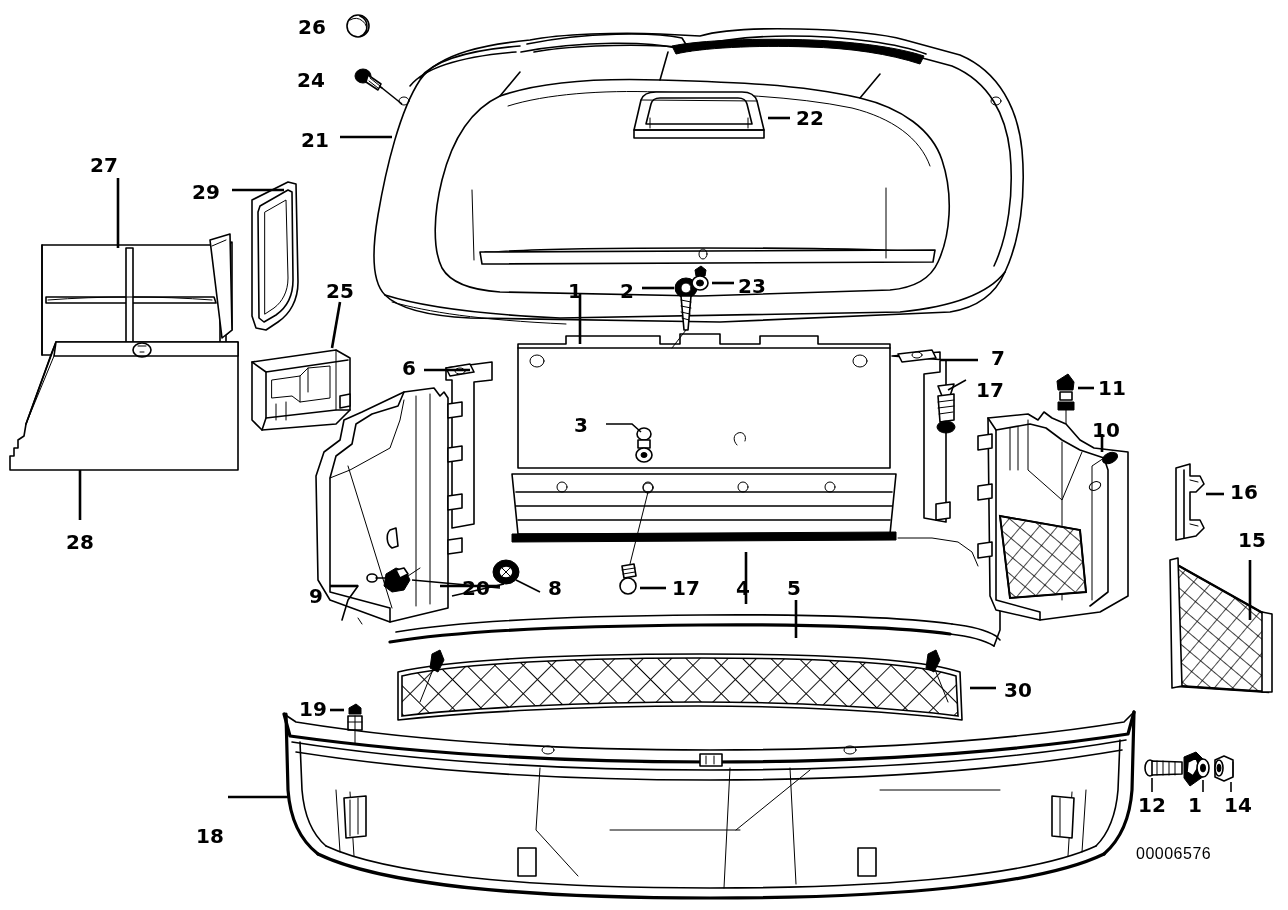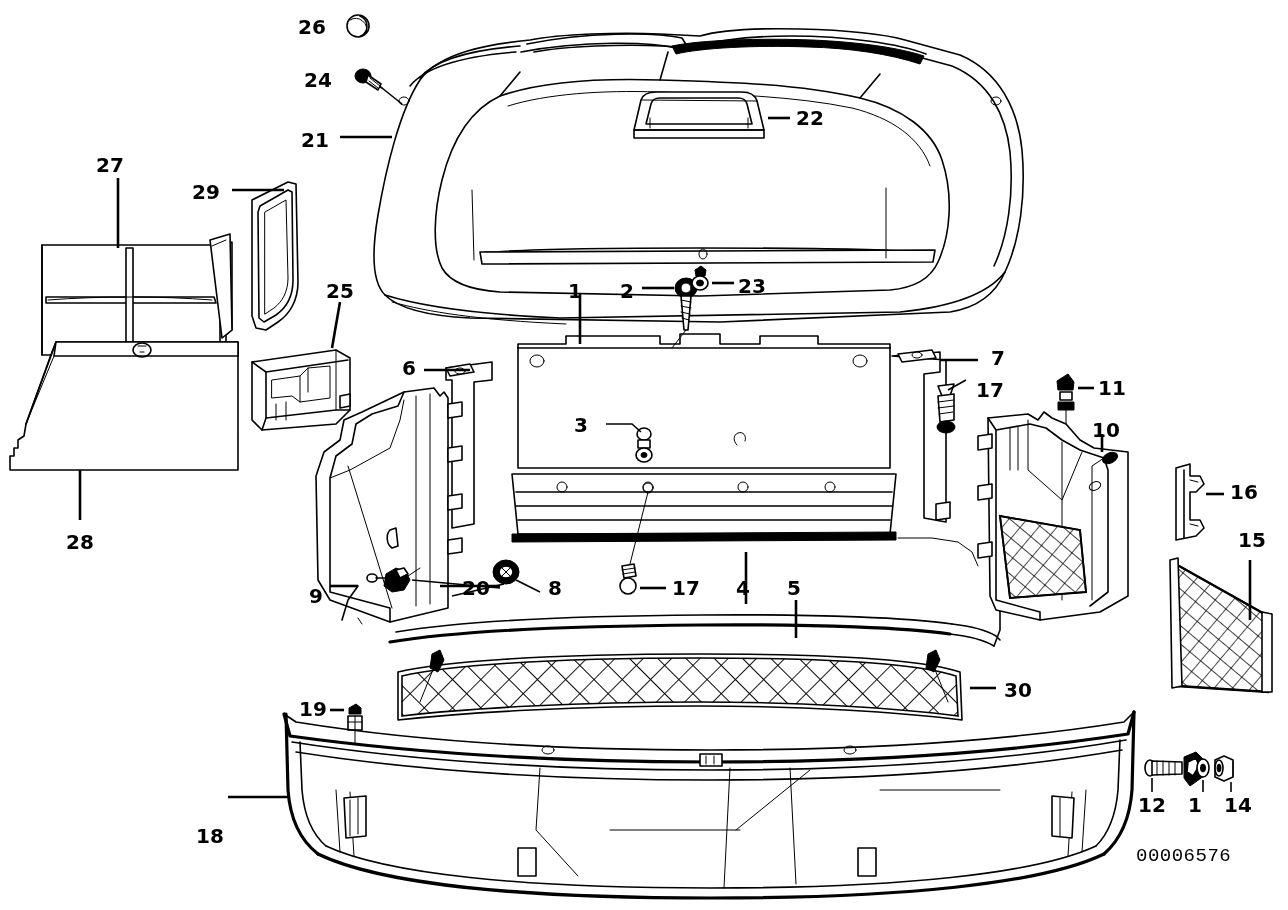--- a/index.html
+++ b/index.html
@@ -29,22 +29,22 @@
     font-family: "DejaVu Sans", sans-serif;
     font-weight: bold;
     font-size: 20px;
     color: #000000;
     line-height: 1;
     white-space: nowrap;
     user-select: none;
   }
   .diagram-id {
     position: absolute;
-    font-family: Liberation Mono, monospace;
-    font-size: 19px;
+    font-family: Liberation Sans, sans-serif;
+    font-size: 16px;
     letter-spacing: 0.5px;
     color: #000000;
     white-space: nowrap;
   }
   
   .ln   { fill: none; stroke: #000; stroke-width: 1.6; stroke-linejoin: round; stroke-linecap: round; }
   .ln-t { fill: none; stroke: #000; stroke-width: 1.0; stroke-linejoin: round; stroke-linecap: round; }
   .ln-h { fill: none; stroke: #000; stroke-width: 3.2; stroke-linejoin: round; stroke-linecap: round; }
   .fillw{ fill: #ffffff; stroke: #000; stroke-width: 1.6; stroke-linejoin: round; stroke-linecap: round; }
   .fillw-t{ fill: #ffffff; stroke: #000; stroke-width: 1.0; stroke-linejoin: round; stroke-linecap: round; }
@@ -466,23 +466,23 @@
   <div class="callout-label" style="left:1238px; top:530px;">15</div>
   <div class="callout-label" style="left:1230px; top:482px;">16</div>
   <div class="callout-label" style="left:976px; top:380px;">17</div>
   <div class="callout-label" style="left:672px; top:578px;">17</div>
   <div class="callout-label" style="left:196px; top:790px;margin-top:36px;">18</div>
   <div class="callout-label" style="left:299px; top:699px;">19</div>
   <div class="callout-label" style="left:462px; top:578px;">20</div>
   <div class="callout-label" style="left:301px; top:130px;">21</div>
   <div class="callout-label" style="left:796px; top:108px;">22</div>
   <div class="callout-label" style="left:738px; top:276px;">23</div>
-  <div class="callout-label" style="left:304px; top:70px;">24</div>
+  <div class="callout-label" style="left:297px; top:70px;">24</div>
   <div class="callout-label" style="left:326px; top:281px;">25</div>
   <div class="callout-label" style="left:298px; top:17px;">26</div>
-  <div class="callout-label" style="left:96px; top:155px;">27</div>
+  <div class="callout-label" style="left:90px; top:155px;">27</div>
   <div class="callout-label" style="left:66px; top:532px;">28</div>
   <div class="callout-label" style="left:192px; top:182px;">29</div>
   <div class="callout-label" style="left:1004px; top:680px;">30</div>
 
   <div class="diagram-id" style="left:1136px; top:845px;">00006576</div>
 
 </div>
 
 </body></html>

